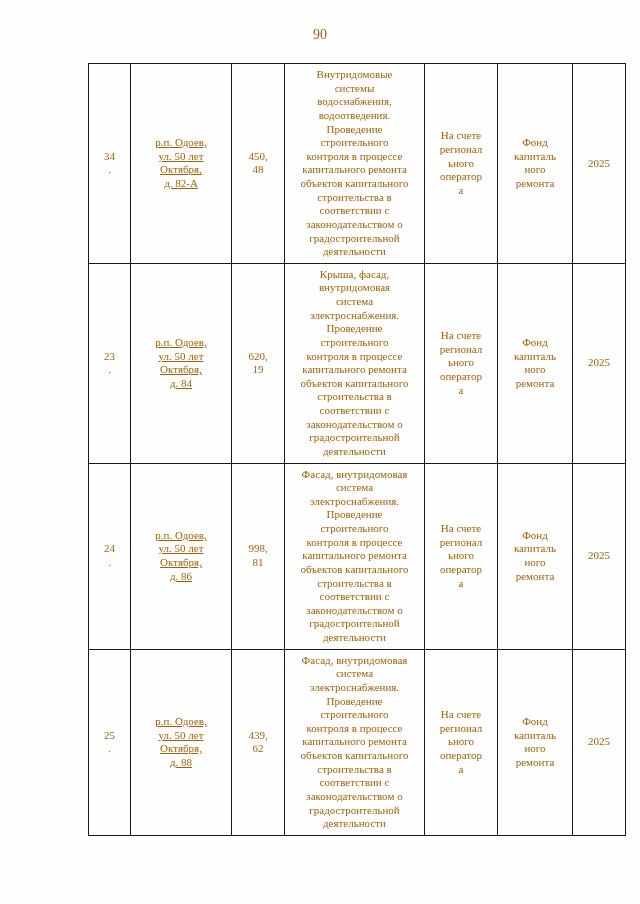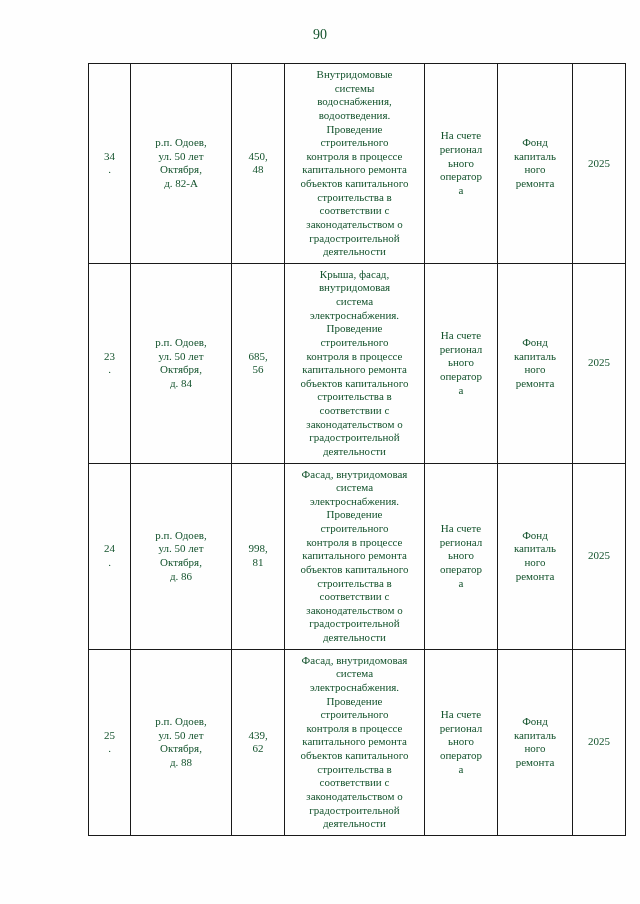--- a/index.html
+++ b/index.html
@@ -6,21 +6,21 @@
     margin: 0;
     padding: 0;
     background: #ffffff;
   }
   .page {
     position: relative;
     width: 640px;
     height: 904px;
     background: #fefefe;
     font-family: "Liberation Serif", serif;
-    color: #14532d;
+    color: #a16207;
     overflow: hidden;
   }
   .page-number {
     text-align: center;
     padding-top: 27px;
     font-size: 14px;
   }
   table.doc-table {
     border-collapse: collapse;
     table-layout: fixed;
@@ -36,21 +36,21 @@
     padding: 4px 14px;
     word-wrap: break-word;
   }
   col.c-num   { width: 42px; }
   col.c-addr  { width: 101px; }
   col.c-amt   { width: 53px; }
   col.c-work  { width: 140px; }
   col.c-acct  { width: 73px; }
   col.c-fund  { width: 75px; }
   col.c-year  { width: 53px; }
-  td.cell-address { white-space: pre-line; }
+  td.cell-address { white-space: pre-line; text-decoration: underline; }
   td.cell-work { padding: 5px 4px; }
 </style>
 </head>
 <body>
 
 <div class="page">
 
   <div class="page-number">90</div>
 
   <table class="doc-table">
@@ -75,21 +75,21 @@
         <td class="cell-account">На счете регионального оператора</td>
         <td class="cell-fund">Фонд капитального ремонта</td>
         <td class="cell-year">2025</td>
       </tr>
 
       <tr>
         <td class="cell-num">23.</td>
         <td class="cell-address">р.п. Одоев,
 ул. 50 лет Октября,
 д. 84</td>
-        <td class="cell-amount">685,56</td>
+        <td class="cell-amount">620,19</td>
         <td class="cell-work">Крыша, фасад, внутридомовая система электроснабжения. Проведение строительного контроля в процессе капитального ремонта объектов капитального строительства в соответствии с законодательством о градостроительной деятельности</td>
         <td class="cell-account">На счете регионального оператора</td>
         <td class="cell-fund">Фонд капитального ремонта</td>
         <td class="cell-year">2025</td>
       </tr>
 
       <tr>
         <td class="cell-num">24.</td>
         <td class="cell-address">р.п. Одоев,
 ул. 50 лет Октября,

